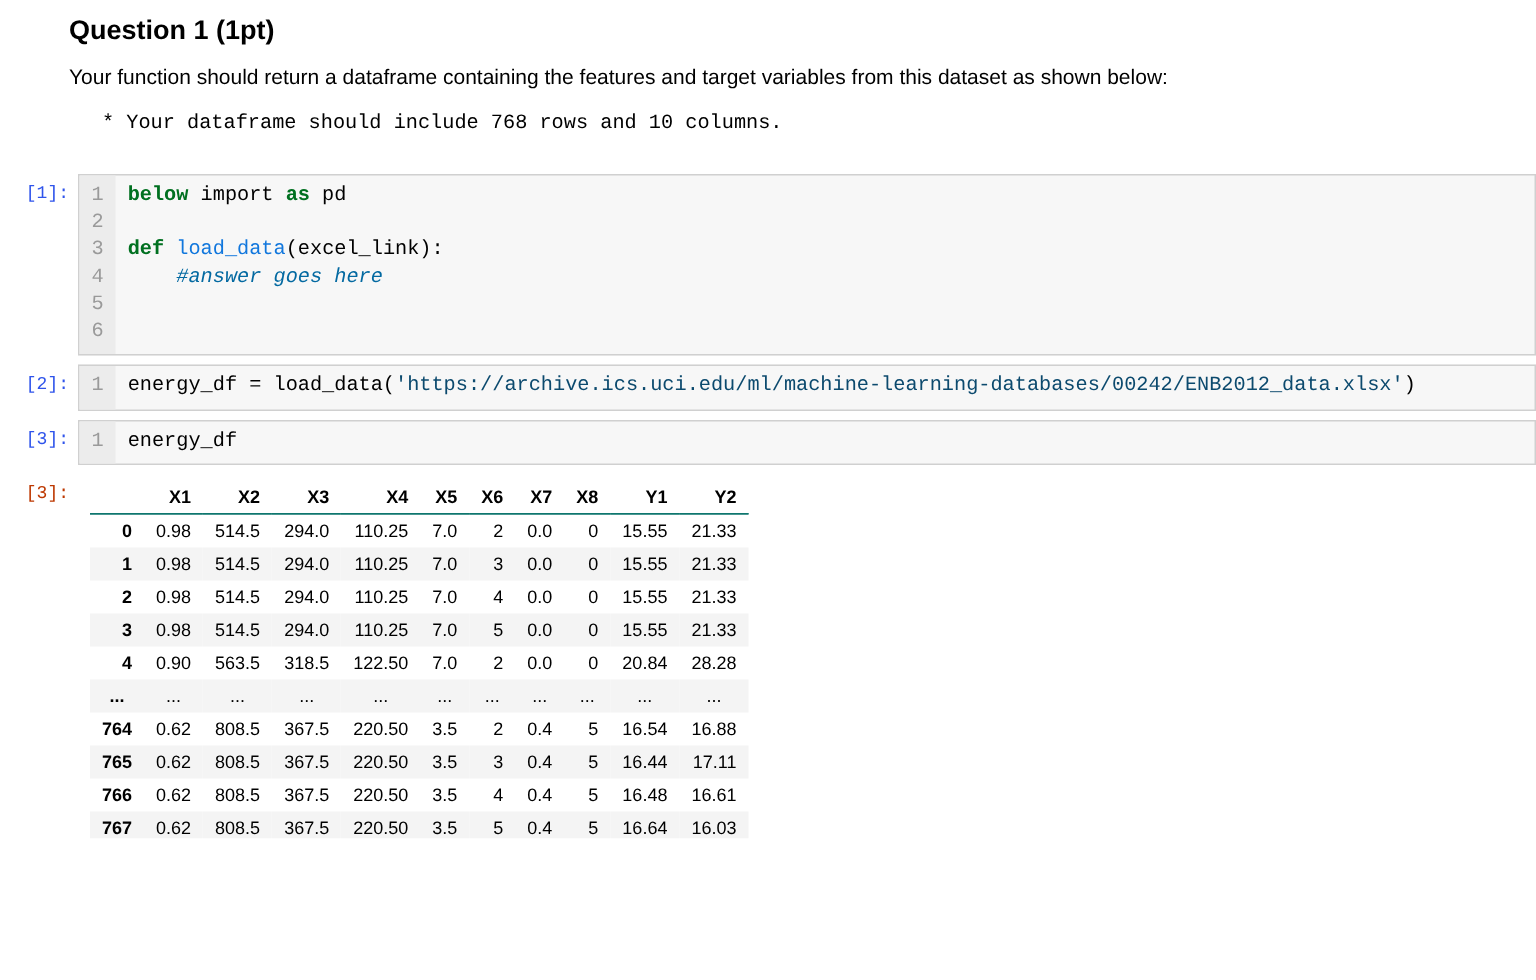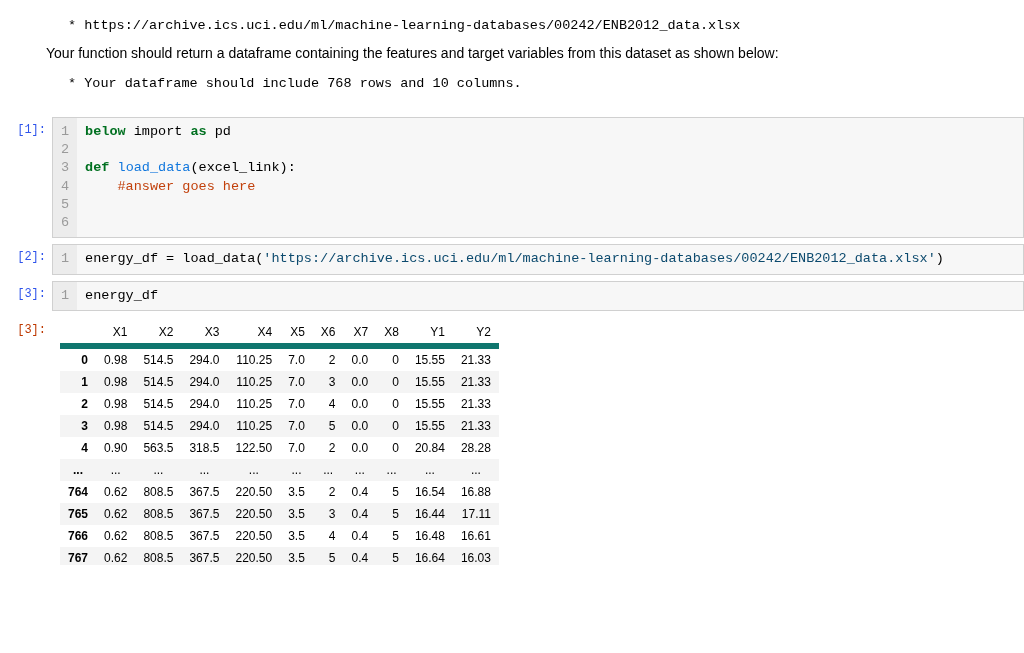--- a/index.html
+++ b/index.html
@@ -73,60 +73,58 @@
     padding: 0 8px;
     user-select: none;
     margin: -5px 8px -5px 0;
     padding-top: 5px;
     padding-bottom: 5px;
   }
   .gutter div { }
   .code-lines { flex: 1; white-space: pre; }
   .kw { color: #007020; font-weight: 700; }
   .fn { color: #1177dd; }
-  .cmt { color: #c2410c; }
+  .cmt { color: #0369a1; font-style: italic; }
   .str { color: #0c4a6e; }
 
   .output-area {
     flex: 1;
     padding: 4px 0 0 8px;
   }
   .df-table {
     border-collapse: collapse;
     font-size: 12px;
   }
   .df-table th, .df-table td {
     padding: 4px 8px;
     text-align: right;
     white-space: nowrap;
   }
   .df-table thead th {
-    border-bottom: 6px solid #0f766e;
-    font-weight: 400;
+    border-bottom: 1px solid #0f766e;
+    font-weight: 700;
   }
   .df-table tbody th {
     font-weight: 700;
   }
   .df-table tbody tr:nth-child(even) {
     background: #f4f4f4;
   }
   .df-table .ellipsis-row td, .df-table .ellipsis-row th {
     text-align: center;
   }
   .cutoff-row td, .cutoff-row th {
     padding-bottom: 0;
   }
 </style>
 </head>
 <body>
 
 <div class="markdown-content">
-  <ul>
-    <li><span class="mono">https://archive.ics.uci.edu/ml/machine-learning-databases/00242/ENB2012_data.xlsx</span></li>
-  </ul>
+  <h3>Question 1 (1pt)</h3>
   <p>Your function should return a dataframe containing the features and target variables from this dataset as shown below:</p>
   <ul>
     <li><span class="mono">Your dataframe should include 768 rows and 10 columns.</span></li>
   </ul>
 </div>
 
 <div class="cell">
   <div class="prompt prompt-in">[1]:</div>
   <div class="code-area">
     <div class="gutter">

